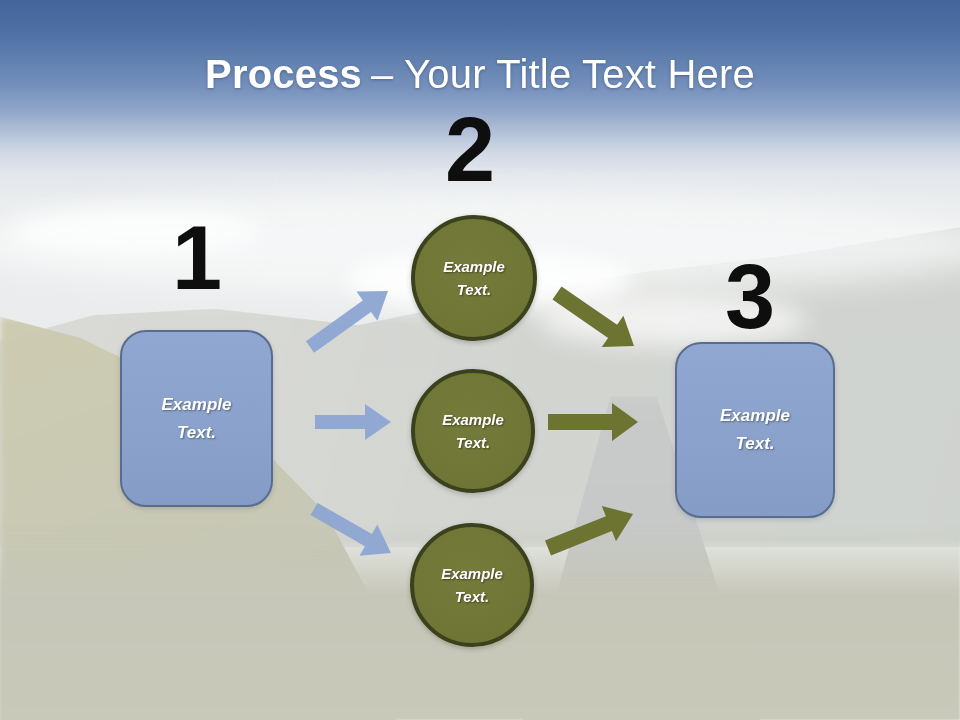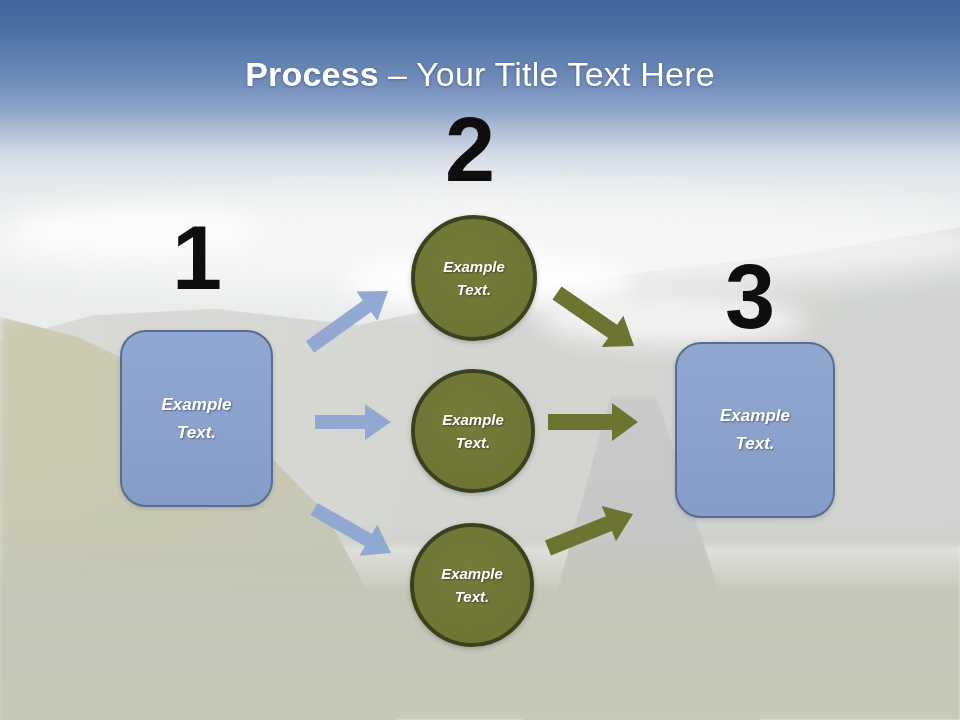--- a/index.html
+++ b/index.html
@@ -48,21 +48,21 @@
     filter:blur(4px);
   }
   .bg-grass-bottom{
     position:absolute;left:0;right:0;bottom:0;height:27%;
     background:linear-gradient(180deg,rgba(197,198,183,0) 0%,#c6c7b8 35%,#c9c9ba 100%);
     filter:blur(1px);
   }
   
   .title{
     position:absolute;left:0;right:0;top:54px;text-align:center;
-    color:#fff;font-size:34px;line-height:40px;font-weight:400;
+    color:#fff;font-size:40px;line-height:40px;font-weight:400;
     text-shadow:0 1px 3px rgba(20,35,60,.35);letter-spacing:.2px;
   }
   .title .kw{font-weight:700;margin-right:9px;}
   
   .stepnum{
     position:absolute;transform:translate(-50%,-50%);
     color:#0e0e0e;font-size:90px;font-weight:700;line-height:1;
   }
   .n1{left:197px;top:258px;}
   .n2{left:470px;top:150px;}

